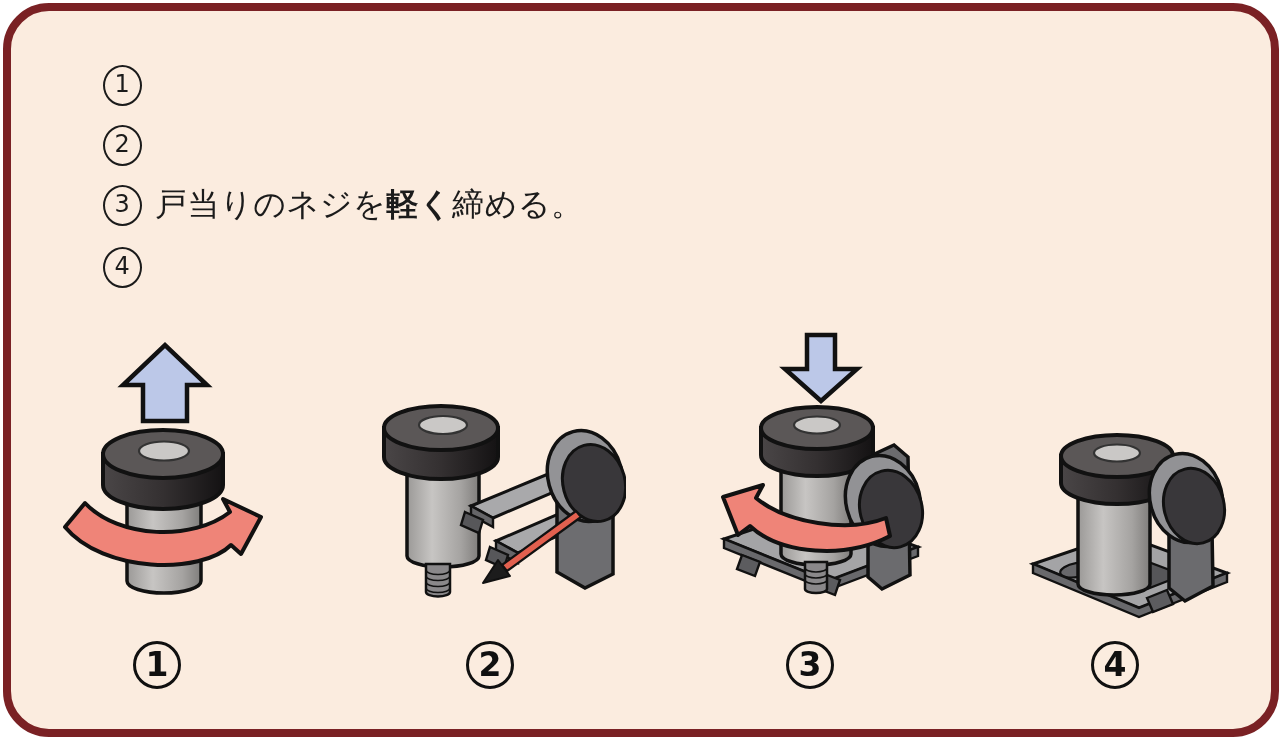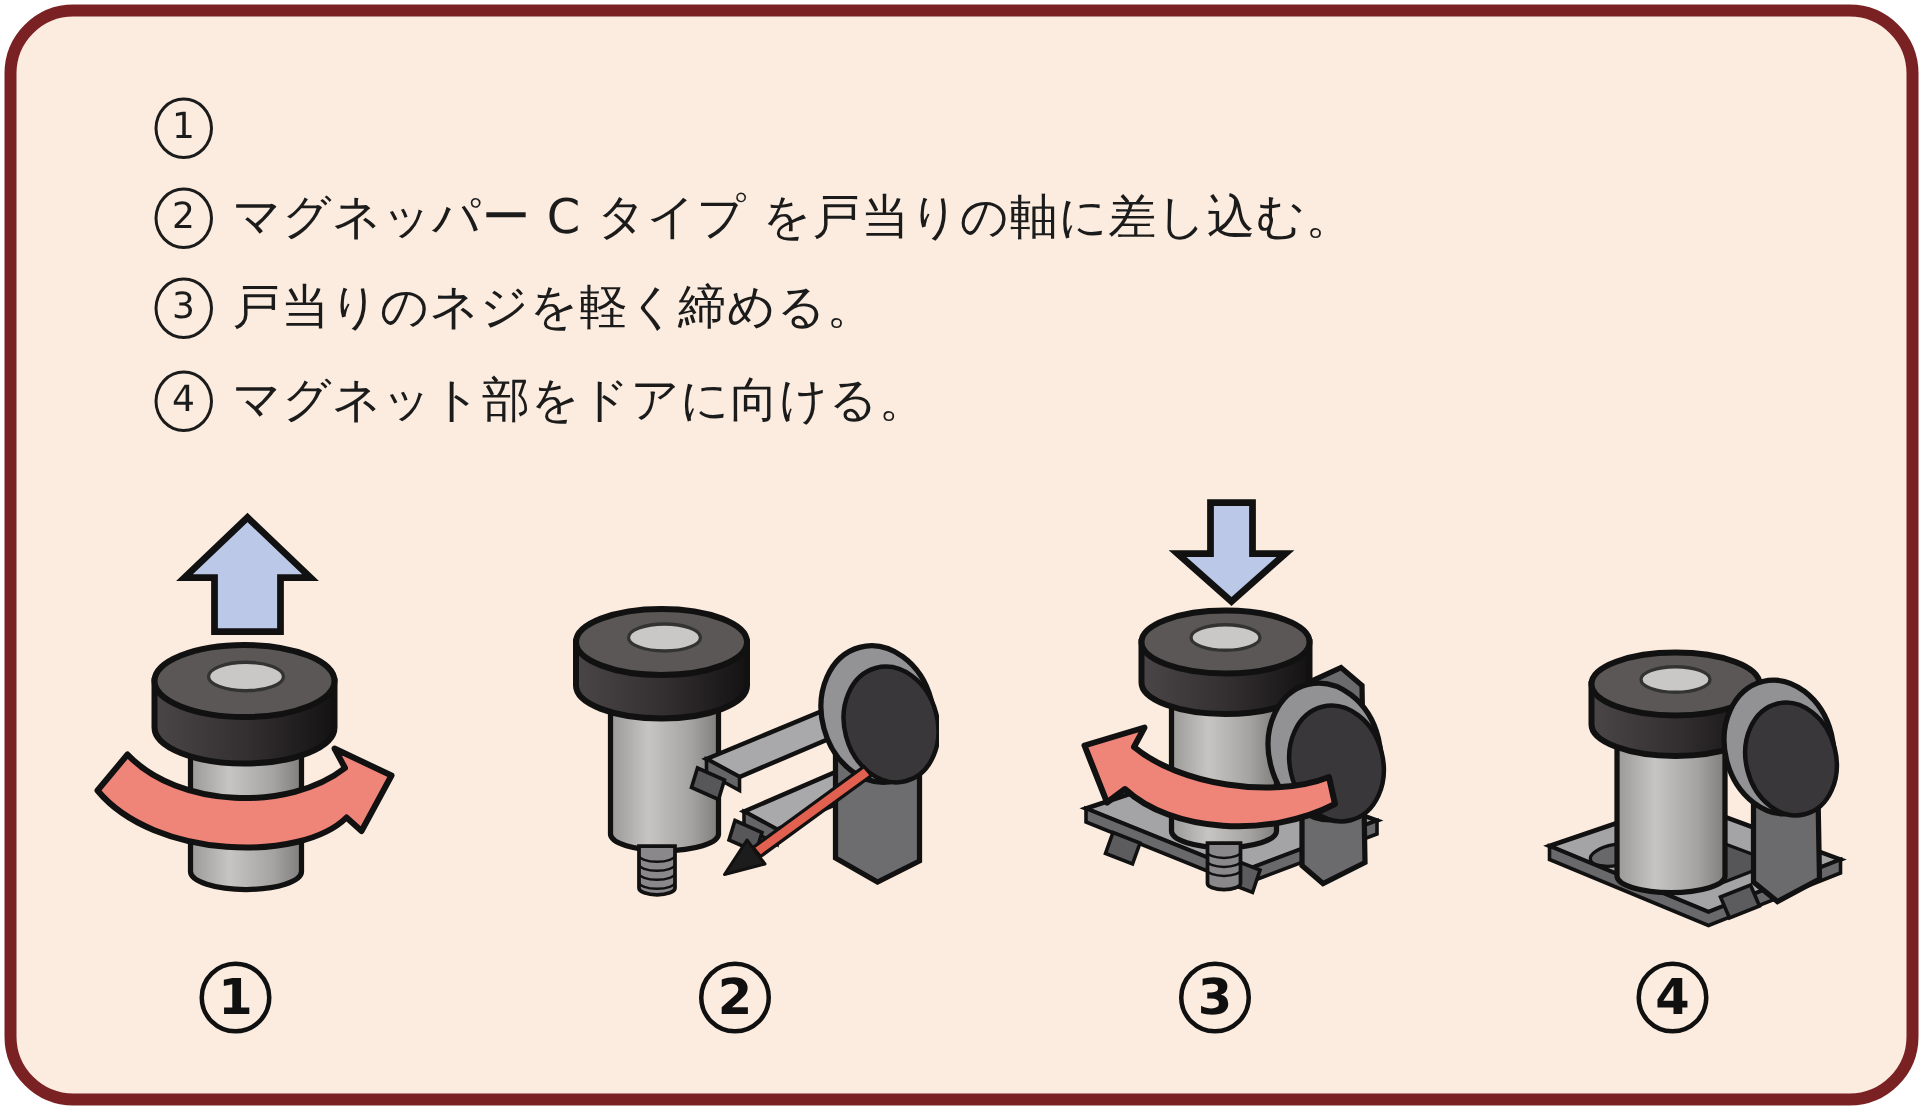--- a/index.html
+++ b/index.html
@@ -5,47 +5,45 @@
   html,body{margin:0;padding:0;background:#ffffff;width:1280px;height:738px;overflow:hidden;
     font-family:"DejaVu Sans", sans-serif;}
   .panel{position:absolute;left:3px;top:3px;width:1260px;height:718px;
     border:8px solid #7a2124;border-radius:46px;background:#fbecdf;}
   .instructions{position:absolute;left:92px;top:44px;}
   .iline{display:flex;align-items:center;height:60px;color:#1b1b1b;font-size:32px;letter-spacing:.5px;}
   .iline:last-child{margin-top:2px;}
   .numcircle{display:inline-flex;align-items:center;justify-content:center;
     width:35px;height:35px;border:2.2px solid #1b1b1b;border-radius:50%;
     font-size:24px;margin-right:13px;flex:0 0 auto;line-height:1;padding-bottom:2px;}
-  .itext b{font-weight:normal;}
+  .itext b{font-weight:bold;}
   .fig{position:absolute;}
   .figlabel{position:absolute;width:48px;height:48px;border:3.2px solid #101010;border-radius:50%;
     display:flex;align-items:center;justify-content:center;font-size:33px;font-weight:bold;color:#101010;
     line-height:1;padding-bottom:2px;box-sizing:border-box;}
   svg{display:block;}
 </style>
 </head>
 <body>
 
 <div class="panel">
 
   <div class="instructions">
     <div class="iline">
       <span class="numcircle">1</span>
     </div>
     <div class="iline">
       <span class="numcircle">2</span>
-      <span class="itext"><span>マグネッパー C タイプ を戸当りの軸に差し込む。</span><b></b><span></span></span>
     </div>
     <div class="iline">
       <span class="numcircle">3</span>
       <span class="itext"><span>戸当りのネジを</span><b>軽く</b><span>締める。</span></span>
     </div>
     <div class="iline">
       <span class="numcircle">4</span>
-      <span class="itext"><span>マグネット部をドアに向ける。</span><b></b><span></span></span>
     </div>
   </div>
 
   <div class="fig" style="left:40px;top:322px;">
     <svg width="220" height="300" viewBox="0 0 220 300">
       <defs>
         <linearGradient id="b1" x1="0" y1="0" x2="1" y2="0">
           <stop offset="0" stop-color="#9b9997"></stop>
             <stop offset="0.35" stop-color="#c7c5c3"></stop>
           <stop offset="0.75" stop-color="#a5a3a1"></stop>

